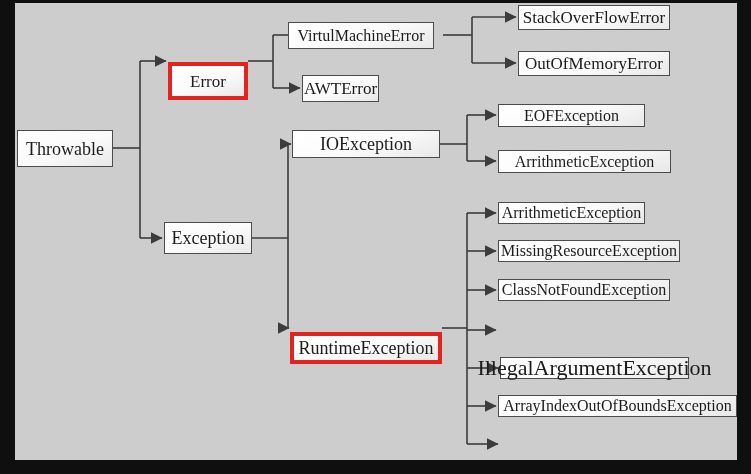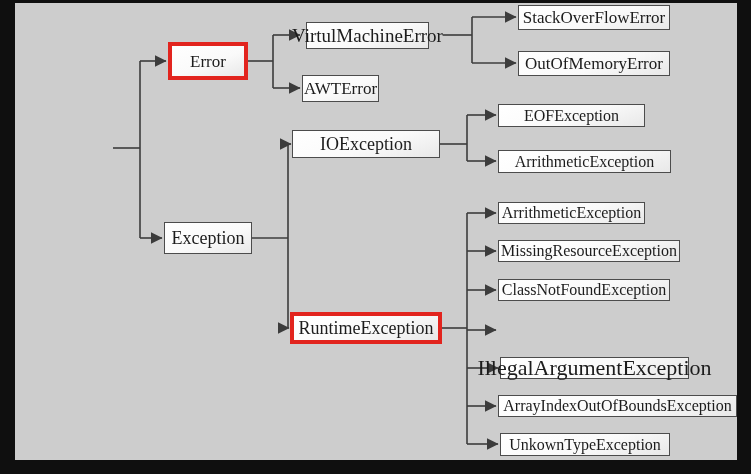--- a/index.html
+++ b/index.html
@@ -24,21 +24,21 @@
   .wires{position:absolute;left:0;top:0;width:751px;height:474px;pointer-events:none;}
   .wire{stroke:var(--connector);stroke-width:1.6;fill:none;}
   .node{
     position:absolute;box-sizing:border-box;
     display:flex;align-items:center;justify-content:center;
     background:linear-gradient(160deg,#ffffff 0%,#fafafa 55%,#e8e8e8 100%);
     border:1px solid var(--box_border);
     color:var(--text);white-space:nowrap;
     font-size:16px;line-height:1;
   }
-  .node.hl{border:4px solid var(--highlight);}
+  .node.hl{border:4px solid var(--highlight);margin-top:20px;}
 </style>
 </head>
 <body>
 
 <div class="stage">
   <div class="panel"></div>
 
   <svg class="wires" viewBox="0 0 751 474">
     <defs>
       <marker id="arrow" viewBox="0 0 10 10" refX="9.5" refY="5" markerWidth="7.5" markerHeight="7.5" orient="auto">
@@ -75,24 +75,25 @@
     <path class="wire" d="M467,213 V444"></path>
     <path class="wire" d="M467,213 H496" marker-end="url(#arrow)"></path>
     <path class="wire" d="M467,251 H496" marker-end="url(#arrow)"></path>
     <path class="wire" d="M467,290 H496" marker-end="url(#arrow)"></path>
     <path class="wire" d="M467,330 H496" marker-end="url(#arrow)"></path>
     <path class="wire" d="M467,368 H498" marker-end="url(#arrow)"></path>
     <path class="wire" d="M467,406 H496" marker-end="url(#arrow)"></path>
     <path class="wire" d="M467,444 H498" marker-end="url(#arrow)"></path>
   </svg>
 
+  <div class="node" style="left:17px;top:130px;width:96px;height:37px;font-size:18px">Throwable</div>
 
   <div class="node hl" style="left:168px;top:42px;width:80px;height:38px;font-size:17px">Error</div>
 
-  <div class="node" style="left:306px;top:22px;width:123px;height:27px;font-size:19px">VirtulMachineError</div>
+  <div class="node" style="left:288px;top:22px;width:146px;height:27px;font-size:16px">VirtulMachineError</div>
 
   <div class="node" style="left:302px;top:75px;width:77px;height:27px;font-size:17px">AWTError</div>
 
   <div class="node" style="left:518px;top:5px;width:152px;height:25px;font-size:17px">StackOverFlowError</div>
 
   <div class="node" style="left:518px;top:51px;width:152px;height:25px;font-size:17px">OutOfMemoryError</div>
 
   <div class="node" style="left:164px;top:222px;width:88px;height:32px;font-size:18px">Exception</div>
 
   <div class="node" style="left:292px;top:130px;width:148px;height:28px;font-size:18px">IOException</div>
@@ -107,14 +108,13 @@
 
   <div class="node" style="left:498px;top:240px;width:182px;height:22px;font-size:16px">MissingResourceException</div>
 
   <div class="node" style="left:498px;top:279px;width:172px;height:22px;font-size:16px">ClassNotFoundException</div>
 
 
   <div class="node" style="left:500px;top:357px;width:189px;height:22px;font-size:22px">IllegalArgumentException</div>
 
   <div class="node" style="left:498px;top:395px;width:239px;height:22px;font-size:16px">ArrayIndexOutOfBoundsException</div>
 
-  <div class="node" style="left:500px;top:433px;width:170px;height:23px;font-size:16px">UnkownTypeException</div>
 </div>
 
 </body></html>

